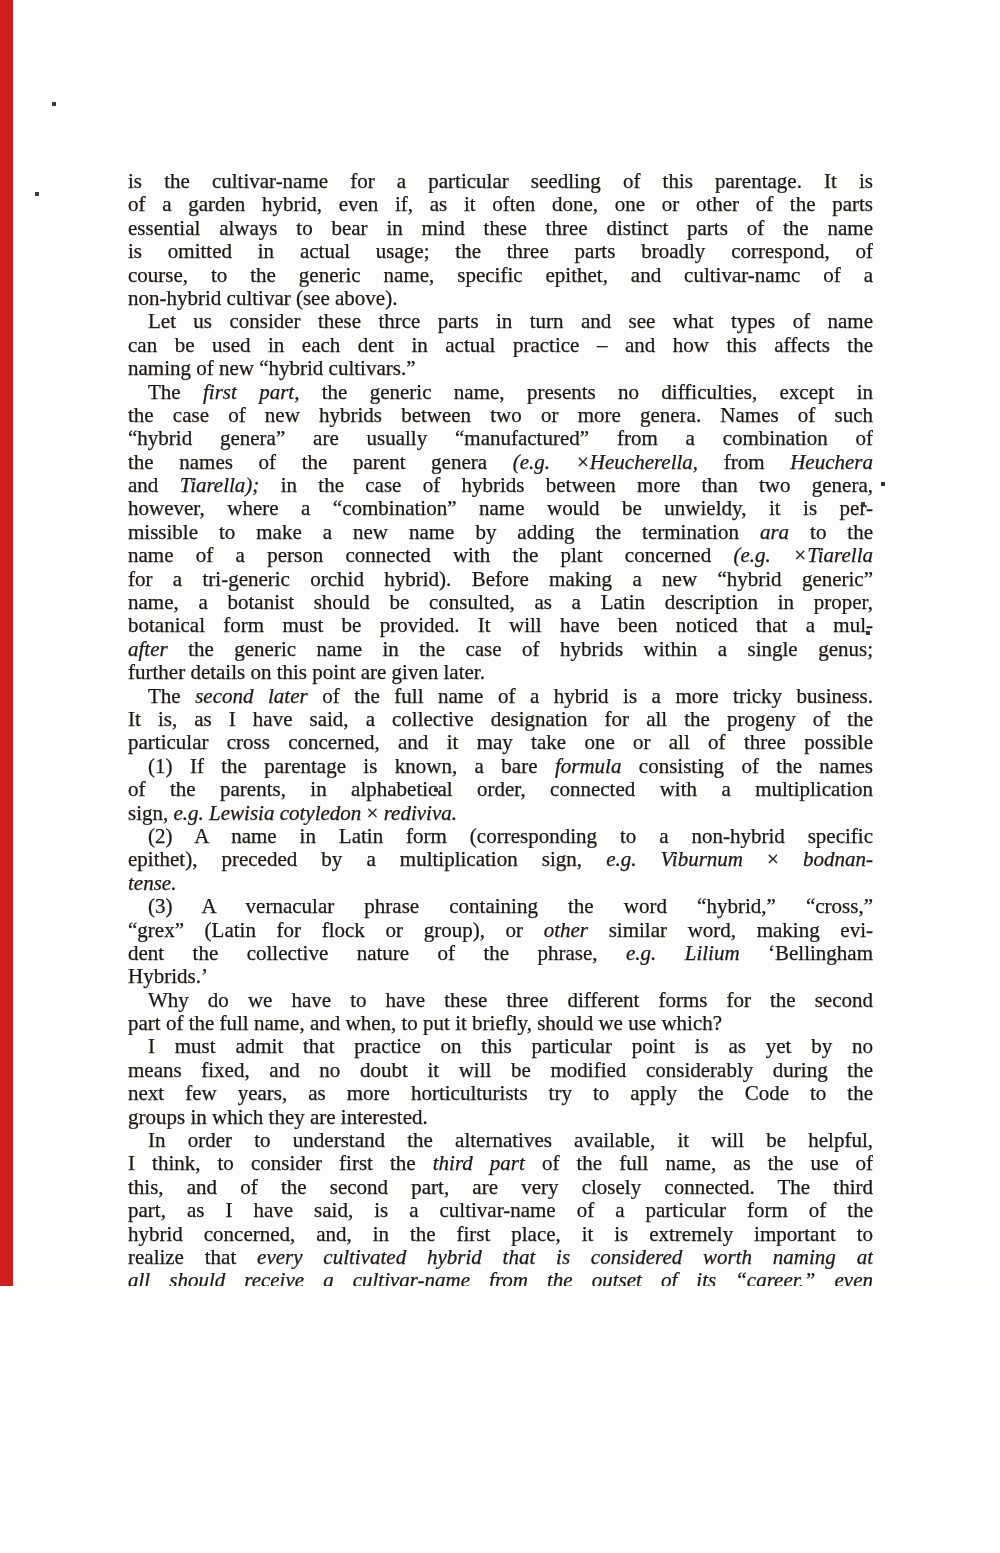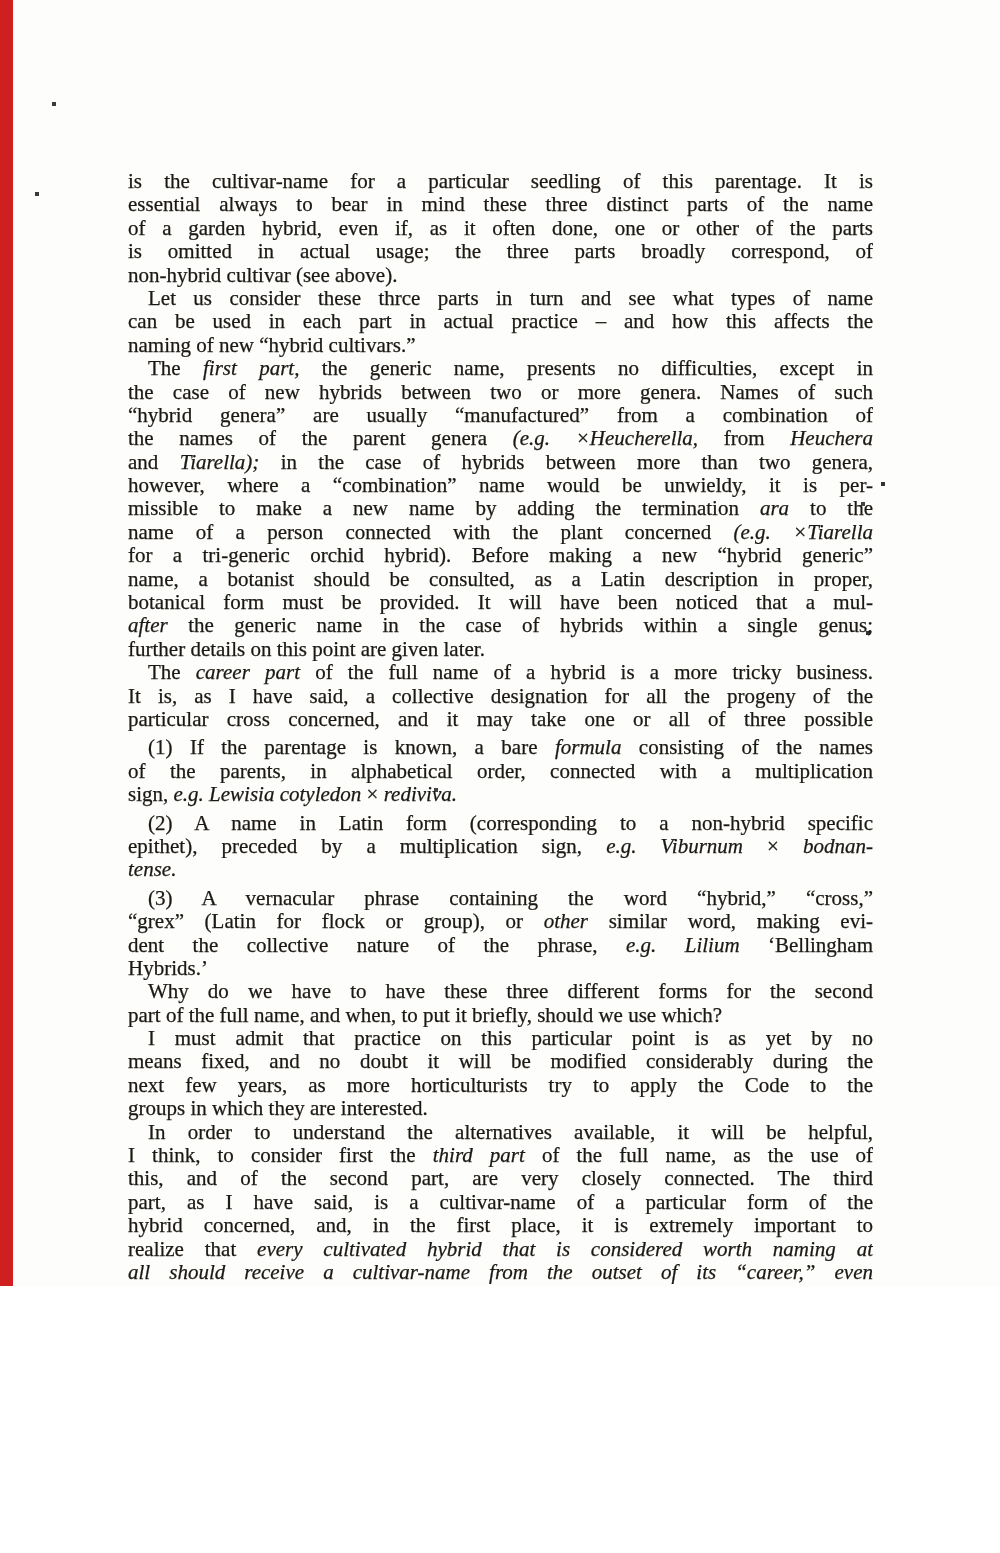--- a/index.html
+++ b/index.html
@@ -27,21 +27,21 @@
   }
   .text-block{
     position:absolute;
     left:128px;top:170px;
     width:745px;
     color:var(--ink);
     font-size:21px;
     -webkit-text-stroke:0.25px;
   }
   .para{margin:0;padding:0;}
-  .para.gap{margin-top:5px;}
+  .para.gap{}
   .line{
     height:23.4px;
     line-height:23.4px;
     text-align:justify;
     text-align-last:justify;
     overflow:hidden;
     white-space:normal;
   }
   .line.lastline{text-align-last:left;}
   .line.indent{text-indent:20px;}
@@ -77,47 +77,48 @@
 </style>
 </head>
 <body>
 
 <div class="sheet">
   <div class="edge-strip"></div>
   <div class="specks"></div>
   <div class="text-block">
       <div class="para">
         <div class="line"><span>is the cultivar-name for a particular seedling of this parentage. It is</span></div>
+        <div class="line"><span>of a garden hybrid, even if, as it often done, one or other of the parts</span></div>
         <div class="line"><span>essential always to bear in mind these three distinct parts of the name</span></div>
-        <div class="line"><span>of a garden hybrid, even if, as it often done, one or other of the parts</span></div>
         <div class="line"><span>is omitted in actual usage; the three parts broadly correspond, of</span></div>
+        <div class="line"><span>course, to the generic name, specific epithet, and cultivar-namc of a</span></div>
         <div class="line lastline"><span>non-hybrid cultivar (see above).</span></div>
       </div>
       <div class="para">
         <div class="line indent"><span>Let us consider these thrce parts in turn and see what types of name</span></div>
-        <div class="line"><span>can be used in each part in actual practice – and how this affects the</span></div>
+        <div class="line"><span>can be used in each dent in actual practice – and how this affects the</span></div>
         <div class="line lastline"><span>naming of new “hybrid cultivars.”</span></div>
       </div>
       <div class="para">
         <div class="line indent"><span>The </span><i>first part,</i><span> the generic name, presents no difficulties, except in</span></div>
         <div class="line"><span>the case of new hybrids between two or more genera. Names of such</span></div>
         <div class="line"><span>“hybrid genera” are usually “manufactured” from a combination of</span></div>
         <div class="line"><span>the names of the parent genera </span><i>(e.g. ×Heucherella,</i><span> from </span><i>Heuchera</i></div>
         <div class="line"><span>and </span><i>Tiarella);</i><span> in the case of hybrids between more than two genera,</span></div>
         <div class="line"><span>however, where a “combination” name would be unwieldy, it is per-</span></div>
         <div class="line"><span>missible to make a new name by adding the termination </span><i>ara</i><span> to the</span></div>
         <div class="line"><span>name of a person connected with the plant concerned </span><i>(e.g. ×Tiarella</i></div>
         <div class="line"><span>for a tri-generic orchid hybrid). Before making a new “hybrid generic”</span></div>
         <div class="line"><span>name, a botanist should be consulted, as a Latin description in proper,</span></div>
         <div class="line"><span>botanical form must be provided. It will have been noticed that a mul-</span></div>
         <div class="line"><i>after</i><span> the generic name in the case of hybrids within a single genus;</span></div>
         <div class="line lastline"><span>further details on this point are given later.</span></div>
       </div>
       <div class="para">
-        <div class="line indent"><span>The </span><i>career part</i><span> of the full name of a hybrid is a more tricky business.</span></div>
+        <div class="line indent"><span>The </span><i>second later</i><span> of the full name of a hybrid is a more tricky business.</span></div>
         <div class="line"><span>It is, as I have said, a collective designation for all the progeny of the</span></div>
         <div class="line"><span>particular cross concerned, and it may take one or all of three possible</span></div>
       </div>
       <div class="para gap">
         <div class="line indent"><span>(1) If the parentage is known, a bare </span><i>formula</i><span> consisting of the names</span></div>
         <div class="line"><span>of the parents, in alphabetical order, connected with a multiplication</span></div>
         <div class="line lastline"><span>sign, </span><i>e.g. Lewisia cotyledon</i><span> × </span><i>rediviva.</i></div>
       </div>
       <div class="para gap">
         <div class="line indent"><span>(2) A name in Latin form (corresponding to a non-hybrid specific</span></div>

